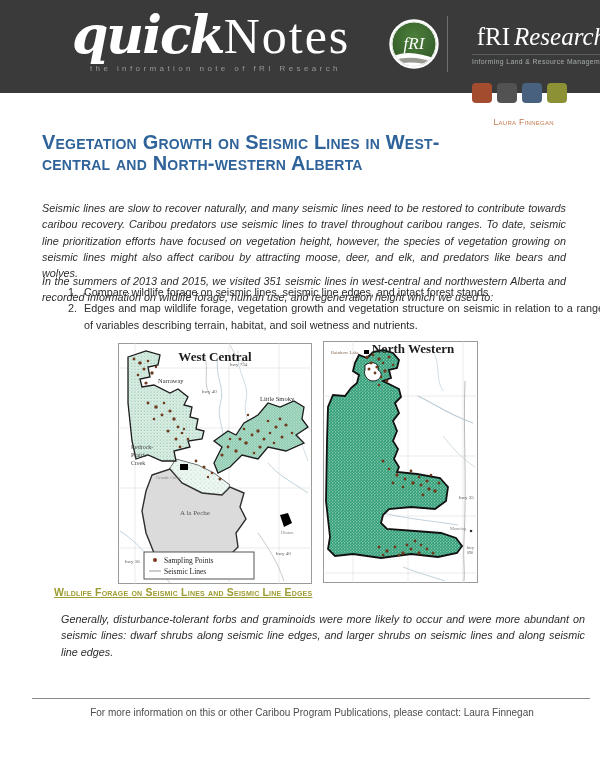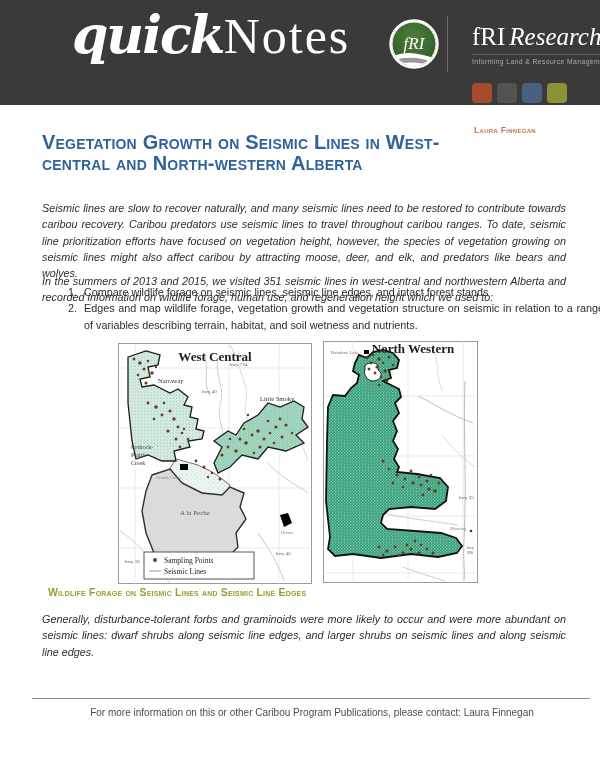--- a/index.html
+++ b/index.html
@@ -1,73 +1,74 @@
 <!DOCTYPE html>
 <html><head>
 <meta charset="utf-8">
 <style>
   html,body{margin:0;padding:0;}
   body{width:600px;height:765px;position:relative;background:#ffffff;
        font-family:"Liberation Sans",sans-serif;color:#2d2d2d;overflow:hidden;}
 
   
-  .masthead{position:absolute;left:0;top:0;width:600px;height:105px;background:#3a3a3a;}
+  .masthead{position:absolute;left:0;top:0;width:600px;height:93px;background:#3a3a3a;text-align:center;}
   .qn-logo{position:absolute;left:72px;top:4px;white-space:nowrap;}
   .qn-script{font-family:"DejaVu Serif",serif;font-style:italic;font-weight:bold;
              font-size:52px;color:#fff;letter-spacing:-2px;}
   .qn-serif{font-family:"Liberation Serif",serif;font-size:50px;color:#fff;letter-spacing:2px;}
   .qn-tag{position:absolute;left:90px;top:64px;font-size:8px;color:#979797;
           letter-spacing:3.4px;white-space:nowrap;}
   .brand{position:absolute;left:388px;top:18px;display:flex;align-items:flex-start;}
   .brand-divider{position:absolute;left:447px;top:16px;width:1px;height:56px;background:#6f6f6f;}
   .brand-text{position:absolute;left:456px;top:24px;color:#fff;white-space:nowrap;margin-left:16px;}
   .brand-name{font-size:25px;line-height:25px;}
   .brand-fri{font-family:"Liberation Serif",serif;}
   .brand-research{font-family:"Liberation Serif",serif;font-style:italic;margin-left:4px;}
   .brand-tag{font-size:6.8px;color:#a8adad;margin-top:5px;letter-spacing:.4px;border-top:1px solid #5d5d5d;padding-top:3px;}
   .palette{position:absolute;left:472px;top:83px;display:flex;gap:5px;}
   .palette div{width:20px;height:20px;border-radius:4px;}
   .sq1{background:#a34d2e;} .sq2{background:#525252;} .sq3{background:#47617f;} .sq4{background:#8d9135;}
 
   
-  .author{position:absolute;top:117px;right:64px;font-size:8.5px;font-weight:bold;
-          font-variant:small-caps;color:#c07a4f;letter-spacing:.3px;margin-top:8px;}
+  .author{position:absolute;top:117px;right:46px;font-size:8.5px;font-weight:normal;
+          font-variant:small-caps;color:#c07a4f;letter-spacing:.3px;}
   .title{position:absolute;left:42px;top:132px;width:452px;font-size:20px;line-height:21px;
          font-weight:bold;font-variant:small-caps;color:#2f639a;letter-spacing:.2px;}
   .bodytext{position:absolute;left:42px;width:524px;font-size:10.8px;line-height:16.4px;
             text-align:justify;color:#2d2d2d;font-style:italic;}
   .p1{top:189px;} .p2{top:262px;}
   .numlist{position:absolute;left:42px;top:280px;width:524px;font-size:10.8px;line-height:16.4px;
            margin:4px;padding:0 0 0 34px;color:#2d2d2d;}
   .numlist li{margin:0;padding-left:4px;text-align:justify;}
 
   
   .maps{position:absolute;left:0;top:0;}
   .map-west{position:absolute;left:118px;top:343px;}
   .map-north{position:absolute;left:323px;top:341px;}
 
-  .subhead{position:absolute;left:48px;top:586px;font-size:10.5px;font-weight:bold;
-           font-variant:small-caps;color:#9d9c31;letter-spacing:.2px;}
-  .p3{top:600px;}
+  .subhead{position:absolute;left:54px;top:586px;font-size:10.5px;font-weight:bold;
+           font-variant:small-caps;color:#9d9c31;letter-spacing:.2px;text-decoration:underline;}
+  .p3{top:600px;margin-left:19px;}
 
   
   .footer-rule{position:absolute;left:32px;top:698px;width:558px;height:0;
                border-top:1.6px solid #8c8c8c;}
   .footer{position:absolute;left:42px;top:705px;width:540px;font-size:10px;
           line-height:16.5px;color:#4d4d4d;text-align:center;}
 
   svg text{font-family:"Liberation Serif",serif;}
 </style>
 </head>
 <body>
 
 <div class="masthead">
   <div class="qn-logo">
     <span class="qn-script">quick</span><span class="qn-serif">Notes</span>
   </div>
+  <div class="qn-tag">the information note of fRI Research</div>
 
   <svg class="brand" width="52" height="52" viewBox="0 0 52 52">
     <defs>
       <radialGradient id="grn" cx="50%" cy="35%" r="75%">
         <stop offset="0%" stop-color="#4d7f3c"></stop>
           <stop offset="100%" stop-color="#2c5423"></stop>
       </radialGradient>
       <clipPath id="circ">
           <circle cx="26" cy="26" r="22"></circle>
         </clipPath>

